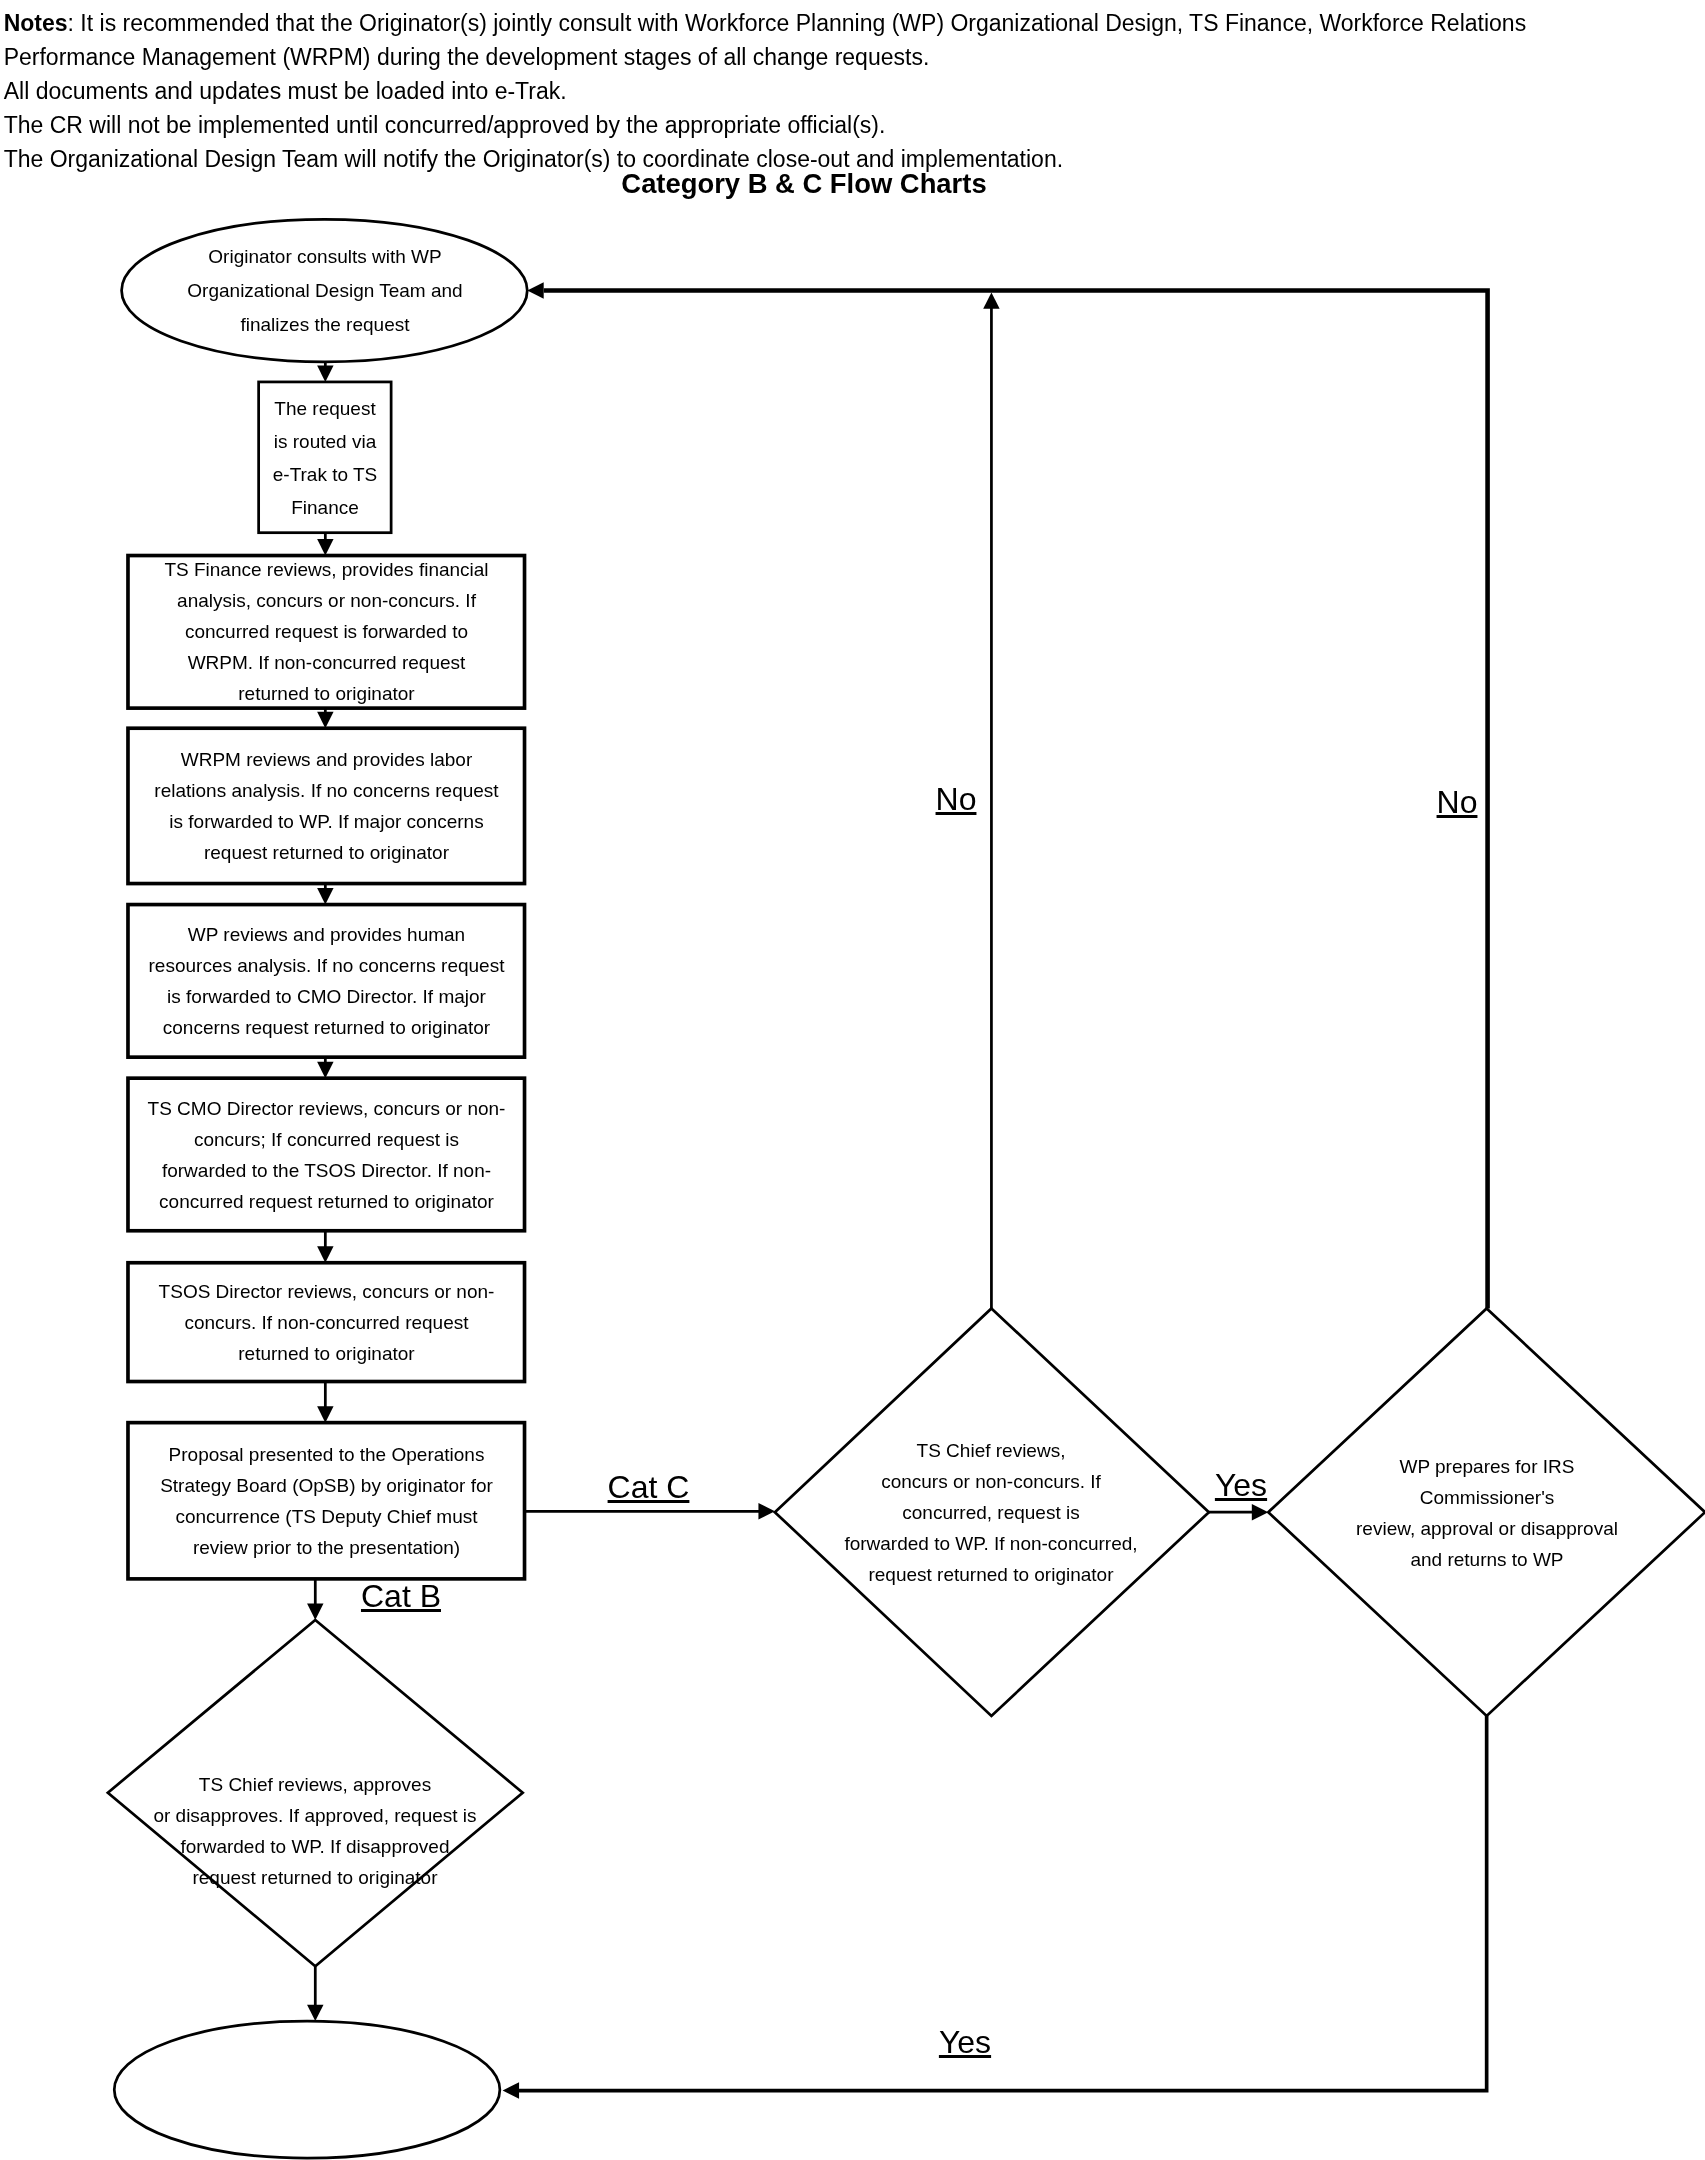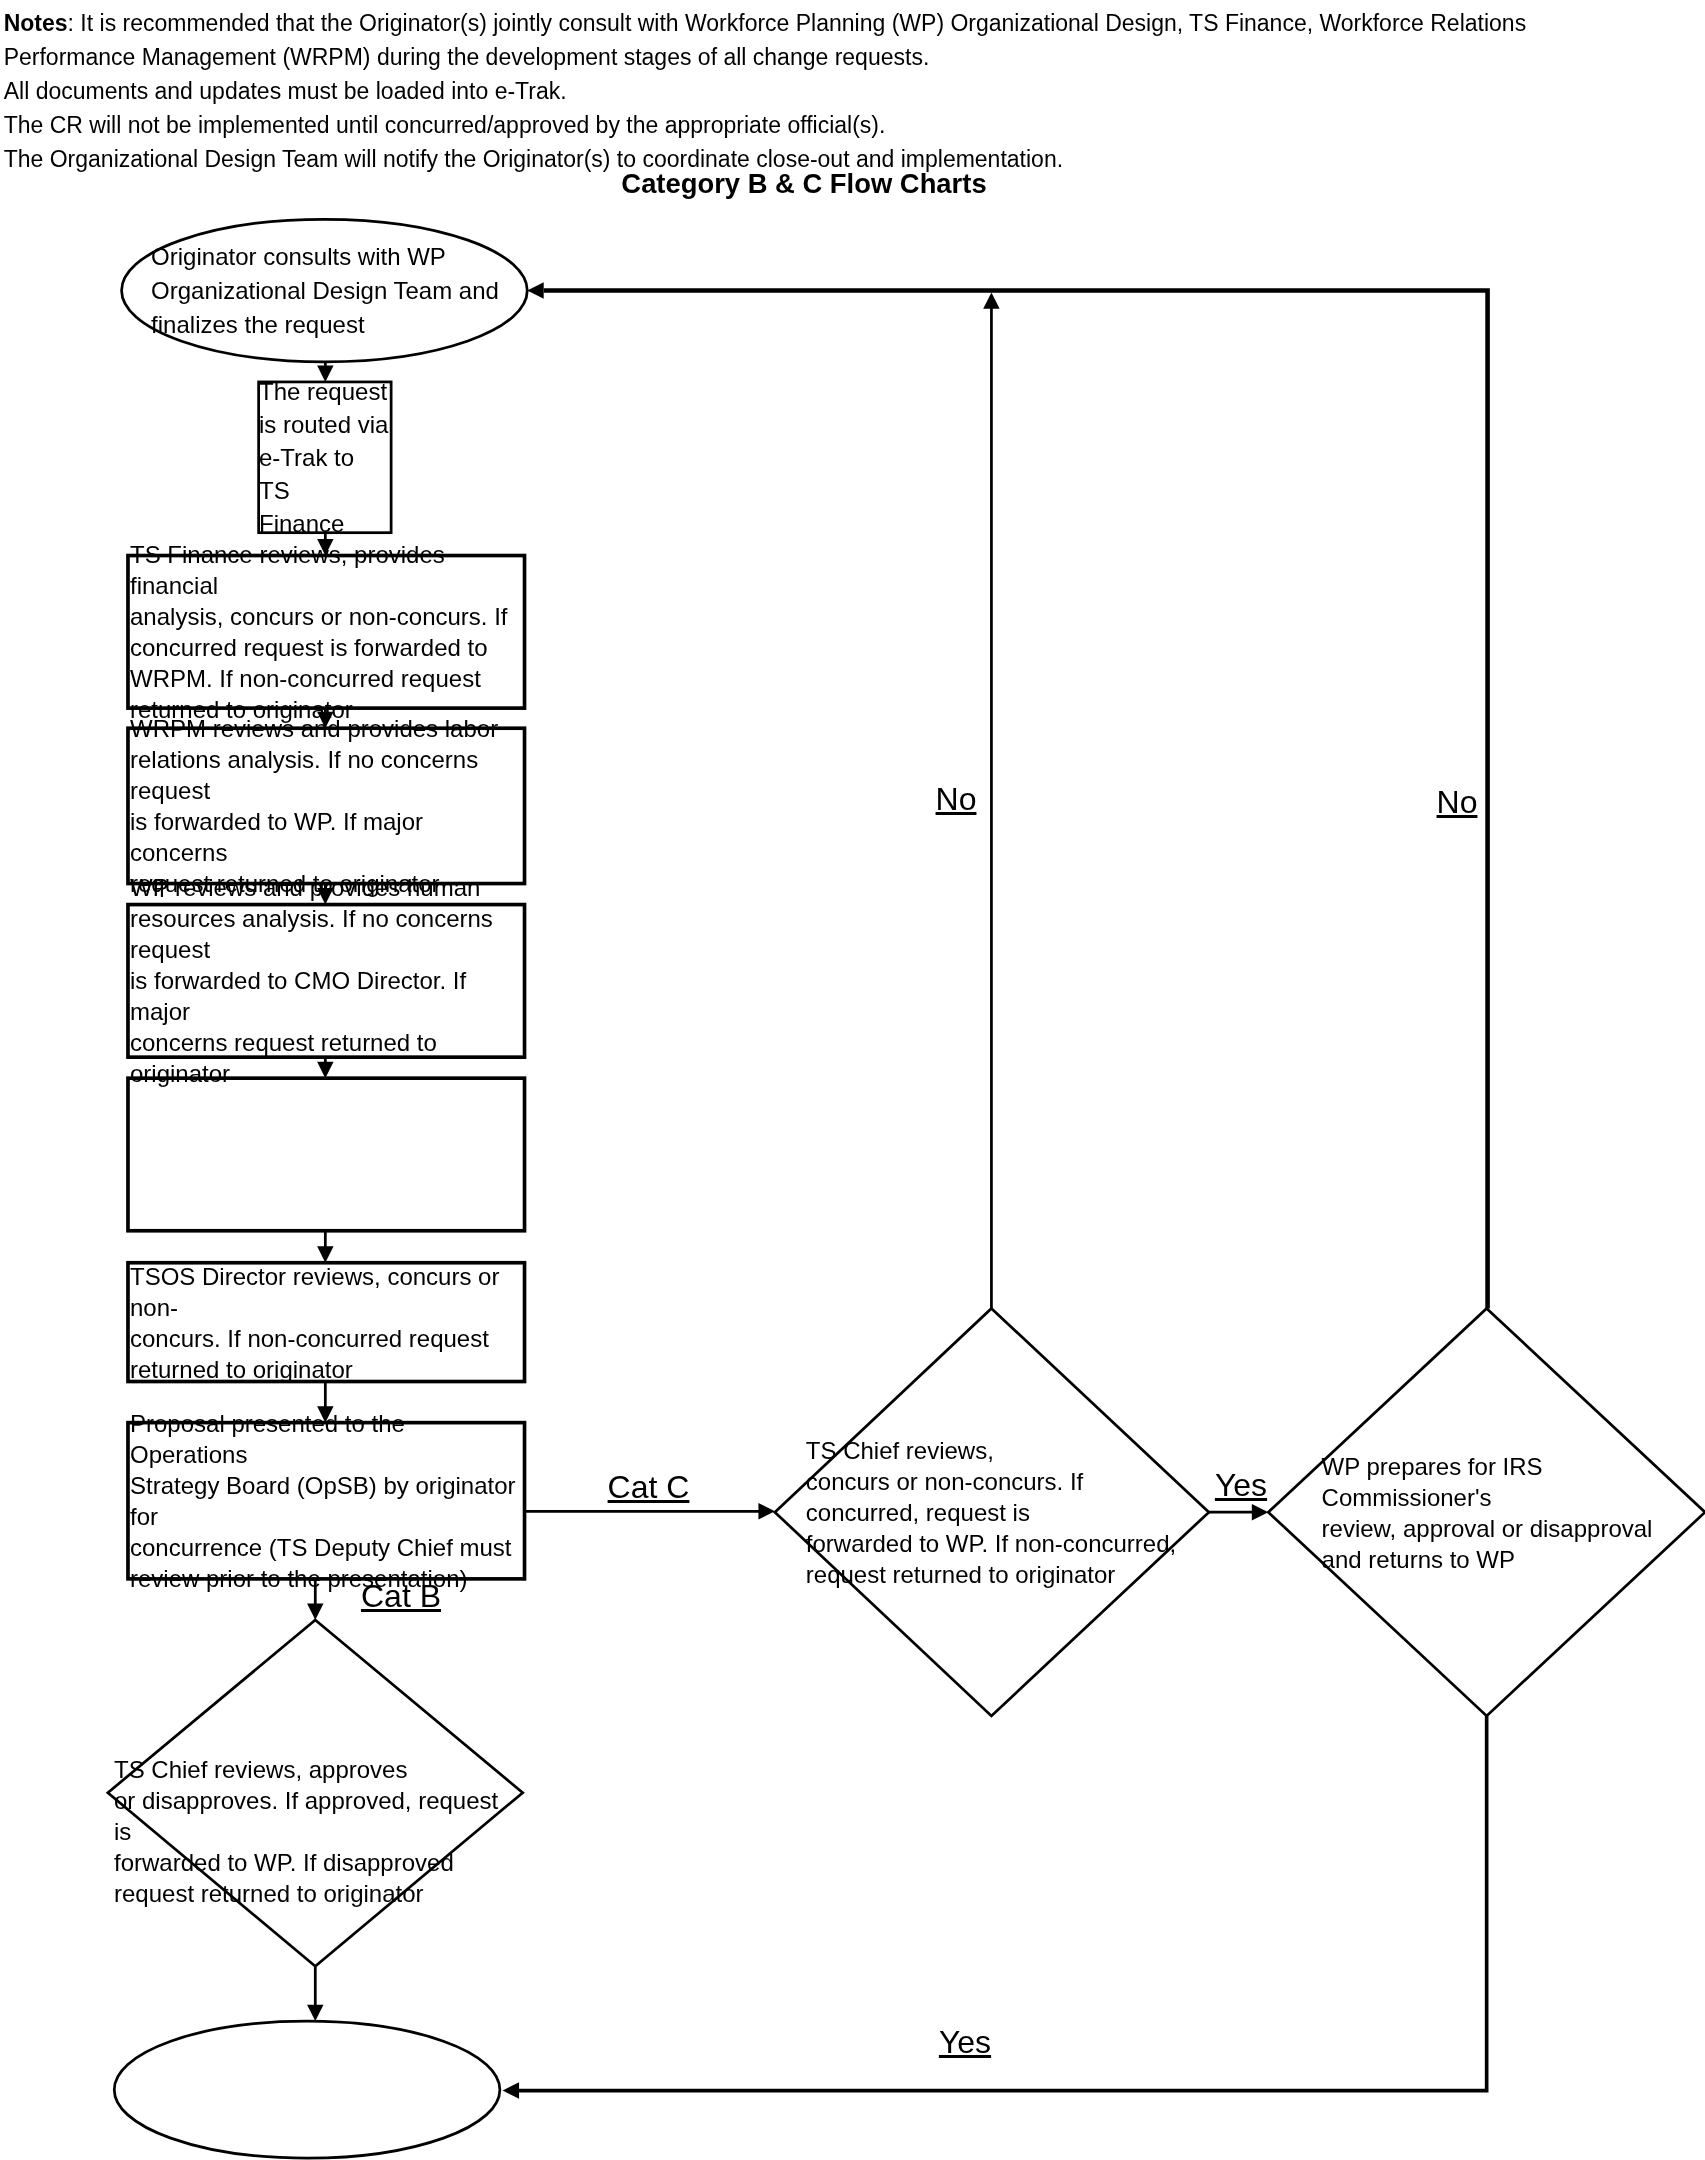--- a/index.html
+++ b/index.html
@@ -18,22 +18,22 @@
     font-size:23px;line-height:34px;
     white-space:pre-line;
   }
   .notes b{font-weight:bold;}
   .title{
     left:0;top:168px;width:1608px;
     text-align:center;font-weight:bold;font-size:27.4px;
   }
   .node-text{
     display:flex;align-items:center;justify-content:center;
-    text-align:left;white-space:pre-line;
-    font-size:24px;line-height:31px;
+    text-align:center;white-space:pre-line;
+    font-size:19px;line-height:31px;
   }
   .edge-label{
     font-size:32px;line-height:27.4px;text-align:center;text-decoration:underline;
   }
   svg{position:absolute;left:0;top:0;}
 </style>
 </head>
 <body>
 
 <div class="page">
@@ -122,20 +122,24 @@
   <div class="abs node-text" style="left:130px;top:730px;width:393px;height:152px;">WRPM reviews and provides labor
 relations analysis. If no concerns request
 is forwarded to WP. If major concerns
 request returned to originator</div>
 
   <div class="abs node-text" style="left:130px;top:906px;width:393px;height:149px;">WP reviews and provides human
 resources analysis. If no concerns request
 is forwarded to CMO Director. If major
 concerns request returned to originator</div>
 
+  <div class="abs node-text" style="left:130px;top:1080px;width:393px;height:149px;">TS CMO Director reviews, concurs or non-
+concurs; If concurred request is
+forwarded to the TSOS Director. If non-
+concurred request returned to originator</div>
 
   <div class="abs node-text" style="left:130px;top:1265px;width:393px;height:115px;">TSOS Director reviews, concurs or non-
 concurs. If non-concurred request
 returned to originator</div>
 
   <div class="abs node-text" style="left:130px;top:1424px;width:393px;height:153px;">Proposal presented to the Operations
 Strategy Board (OpSB) by originator for
 concurrence (TS Deputy Chief must
 review prior to the presentation)</div>
 

